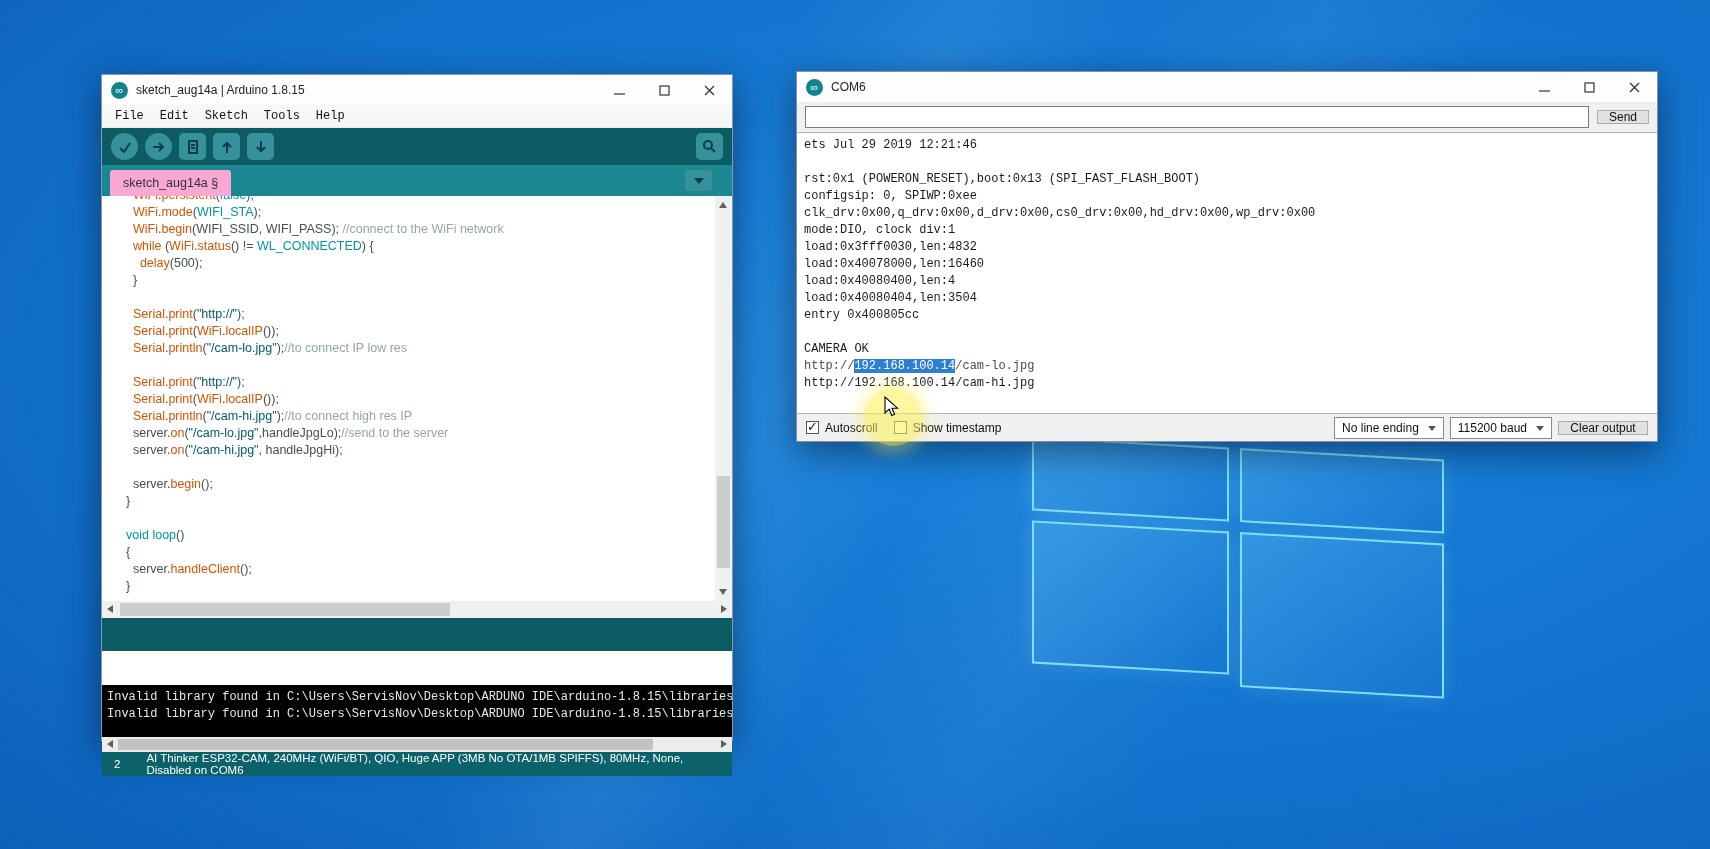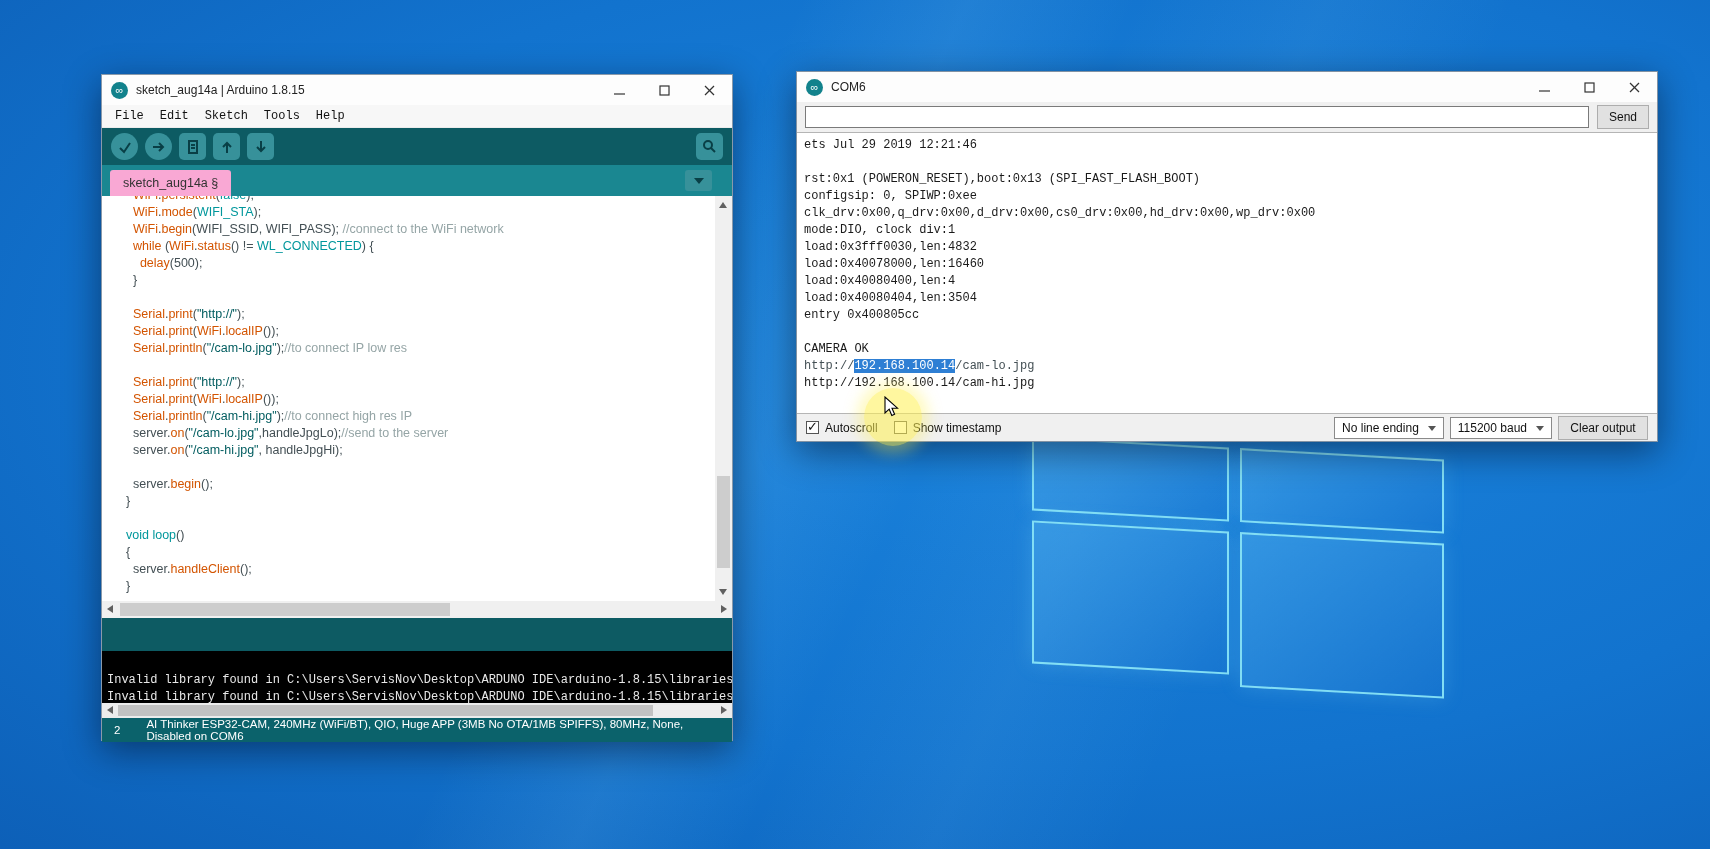--- a/index.html
+++ b/index.html
@@ -55,32 +55,32 @@
   .vthumb { position:absolute; left:2px; right:2px; top:280px; height:92px; background:#cdcdcd; }
   .arr { position:absolute; width:0; height:0; }
   .arr.up   { left:4px; top:6px;    border-left:4px solid transparent; border-right:4px solid transparent; border-bottom:6px solid #606060; }
   .arr.down { left:4px; bottom:6px; border-left:4px solid transparent; border-right:4px solid transparent; border-top:6px solid #606060; }
   .hscroll { height:17px; background:#f0f0f0; position:relative; flex:0 0 auto; }
   .hthumb { position:absolute; top:2px; bottom:2px; left:18px; width:330px; background:#cdcdcd; }
   .arr.left  { top:4px; left:5px;  border-top:4px solid transparent; border-bottom:4px solid transparent; border-right:6px solid #606060; }
   .arr.right { top:4px; right:5px; border-top:4px solid transparent; border-bottom:4px solid transparent; border-left:6px solid #606060; }
 
   .band { height:33px; background:#0d5b63; flex:0 0 auto; }
-  .console { height:52px; background:#000; color:#e8e8e8; overflow:hidden; padding:21px 0 0 5px;
-    font-family:"Liberation Mono",monospace; font-size:12px; line-height:17px; white-space:pre; flex:0 0 auto; }
+  .console { height:52px; background:#000; color:#e8e8e8; overflow:hidden; padding:4px 0 0 5px;
+    font-family:"Liberation Mono",monospace; font-size:12px; line-height:17px; white-space:pre; flex:0 0 auto;margin-top:34px; }
   .console .cline { height:17px; }
   .cscroll { height:15px; background:#ececec; position:relative; flex:0 0 auto; }
   .cthumb { position:absolute; top:2px; bottom:2px; left:16px; width:535px; background:#c2c2c2; }
   .statusbar { height:24px; background:#0b626b; color:#fff; display:flex; align-items:center; padding:0 12px; font-size:11.5px; flex:0 0 auto; }
   .statusbar .lnum { margin-right:26px; }
 
   
   .sendrow { height:30px; background:#f0f0f0; display:flex; align-items:center; padding:0 8px; gap:8px; flex:0 0 auto; }
   .sendrow input { flex:1; height:22px; border:1px solid #7a7a7a; background:#fff; font-size:12px; padding:0 5px; }
-  .btn { height:24px; background:#e1e1e1; border:1px solid #adadad; font-size:12px; color:#111;
+  .btn { height:14px; background:#e1e1e1; border:1px solid #adadad; font-size:12px; color:#111;
     display:flex; align-items:center; justify-content:center; font-family:"Liberation Sans",sans-serif; }
   .send-btn { width:52px; flex:0 0 auto; }
   .serial-out { flex:1; background:#fff; border-top:1px solid #b5b5b5; border-bottom:1px solid #b5b5b5;
     overflow:hidden; padding:4px 0 0 7px; font-family:"Liberation Mono",monospace; font-size:12px; line-height:17px; white-space:pre; color:#1a1a1a; }
   .serial-out .cline { height:17px; }
   .serialbar { height:27px; background:#f0f0f0; display:flex; align-items:center; padding:8px 9px; gap:6px; flex:0 0 auto; }
   .checkbox { width:13px; height:13px; background:#fff; border:1px solid #555; position:relative; flex:0 0 auto; }
   .checkbox.checked::after { content:"✓"; position:absolute; left:0px; top:-3px; font-size:13px; color:#111; }
   .cb-label { font-size:12px; color:#111; margin-right:10px; }
   .sb-spacer { flex:1; }

